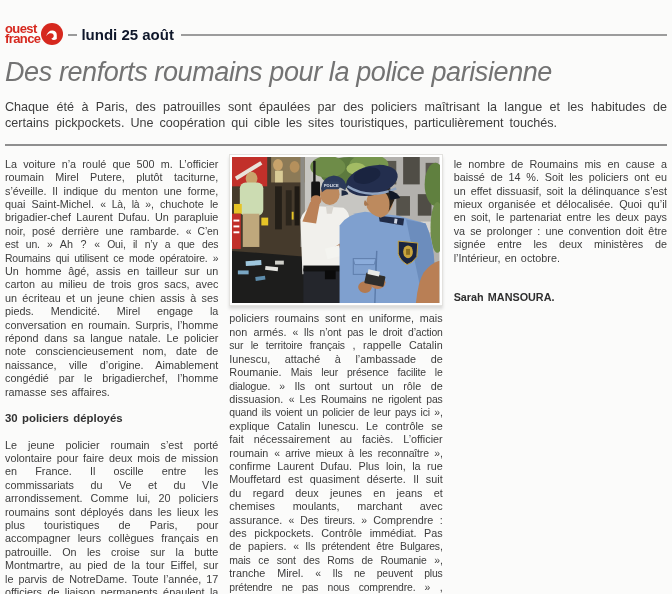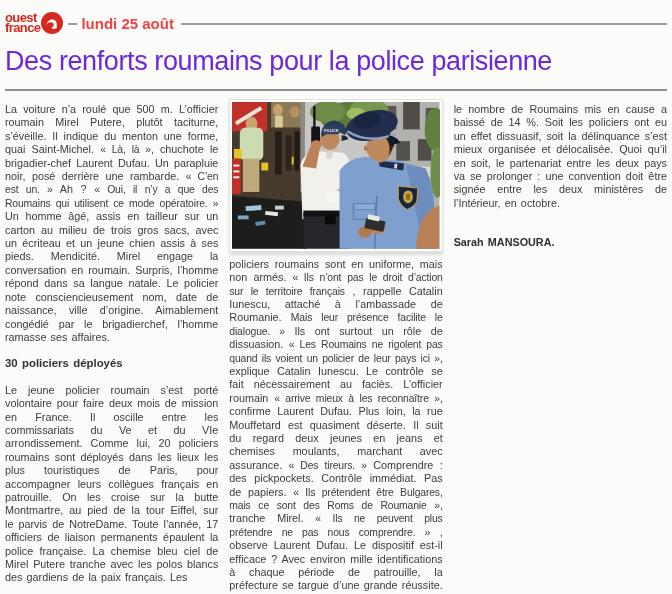--- a/index.html
+++ b/index.html
@@ -6,28 +6,28 @@
   body{
     width:672px;height:594px;overflow:hidden;
     background:#fbfbfa;
     font-family:"Liberation Sans", sans-serif;
     color:#3c3c3c;
     -webkit-font-smoothing:antialiased;
   }
   .page{padding:0 5px;}
 
   
-  .brandrow{display:flex;align-items:center;padding-top:8px;height:30px;}
+  .brandrow{display:flex;align-items:center;padding-top:19px;height:30px;}
   .logo-words{display:flex;flex-direction:column;font-weight:bold;font-size:13px;line-height:10.5px;letter-spacing:-0.6px;color:#d6281e;}
   .logo-mark{margin-left:1px;display:flex;align-items:center;}
   .brand-dash{width:9px;height:2px;background:#9a9a9a;margin:2px 4px 0 5px;}
-  .date{font-size:15px;font-weight:bold;color:#ef4444;white-space:nowrap;}
+  .date{font-size:15px;font-weight:bold;color:#0f172a;white-space:nowrap;}
   .rule-flex{flex:1;height:2px;background:#9c9c9c;margin:2px 0 0 7px;}
 
-  h1{margin:9px 0 13px;font-size:27px;font-weight:400;letter-spacing:-0.4px;color:#6d28d9;line-height:29px;}
+  h1{margin:9px 0 13px;font-size:27px;font-weight:400;letter-spacing:-0.4px;color:#737373;line-height:29px;font-style:italic;}
   .standfirst{margin-top:10px;font-size:12.6px;line-height:15.6px;text-align:justify;color:#3e3e3e;word-spacing:2.5px;}
   .divider{height:2px;background:#8f8f8f;margin-top:5px;}
 
   
   .cols{display:flex;gap:11px;margin-top:8px;}
   .col{flex:1;min-width:0;font-size:10.8px;line-height:13.4px;text-align:justify;word-spacing:1.2px;color:#3c3c3c;}
   .col--pad{padding-top:4px;}
   .col p{margin:0;}
   .col h2{font-size:11.4px;font-weight:bold;color:#323232;margin:13px 0 13px;text-align:left;}
   .col .byline{font-weight:bold;margin-top:26px;text-align:left;color:#2f2f2f;}
@@ -53,20 +53,21 @@
           <circle cx="12" cy="12" r="12" fill="#d6281e"></circle>
           <path d="M5.5,14.5 Q8,7.5 13,8.2 Q17.2,9 17.2,13 L17.2,17.5 Q13.5,19.8 11.2,17.2 Q14.4,16.2 13.8,13.2 Q13.2,10.4 9.4,11.3 Q6.8,12.2 5.5,14.5 Z" fill="#ffffff"></path>
         </svg>
       </span>
       <span class="brand-dash"></span>
       <span class="date">lundi 25 août</span>
       <span class="rule-flex"></span>
     </div>
 
     <h1>Des renforts roumains pour la police parisienne</h1>
+    <p class="standfirst">Chaque été à Paris, des patrouilles sont épaulées par des policiers maîtrisant la langue et les habitudes de certains pickpockets. Une coopération qui cible les sites touristiques, particulièrement touchés.</p>
     <div class="divider"></div>
   </header>
 
   <main class="cols">
 
     <div class="col col--pad">
         <p><span>La voiture n’a roulé que 500 m. L’officier roumain Mirel Putere, plutôt taciturne, s’éveille. Il indique du menton une forme, quai Saint-Michel. </span><span class="bq">« Là, là »,</span><span> chuchote le brigadier-chef Laurent Dufau. Un parapluie noir, posé derrière une rambarde. </span><span class="bq">« C’en est un. »</span><span> Ah ? </span><span class="bq">« Oui, il n’y a que des Roumains qui utilisent ce mode opératoire. »</span><span> Un homme âgé, assis en tailleur sur un carton au milieu de trois gros sacs, avec un écriteau et un jeune chien assis à ses pieds. Mendicité. Mirel engage la conversation en roumain. Surpris, l’homme répond dans sa langue natale. Le policier note consciencieusement nom, date de naissance, ville d’origine. Aimablement congédié par le brigadierchef, l’homme ramasse ses affaires.</span></p>
         <h2>30 policiers déployés</h2>
         <p><span>Le jeune policier roumain s’est porté volontaire pour faire deux mois de mission en France. Il oscille entre les commissariats du Ve et du VIe arrondissement. Comme lui, 20 policiers roumains sont déployés dans les lieux les plus touristiques de Paris, pour accompagner leurs collègues français en patrouille. On les croise sur la butte Montmartre, au pied de la tour Eiffel, sur le parvis de NotreDame. Toute l’année, 17 officiers de liaison permanents épaulent la police française. La chemise bleu ciel de Mirel Putere tranche avec les polos blancs des gardiens de la paix français. Les</span></p>
       </div>

